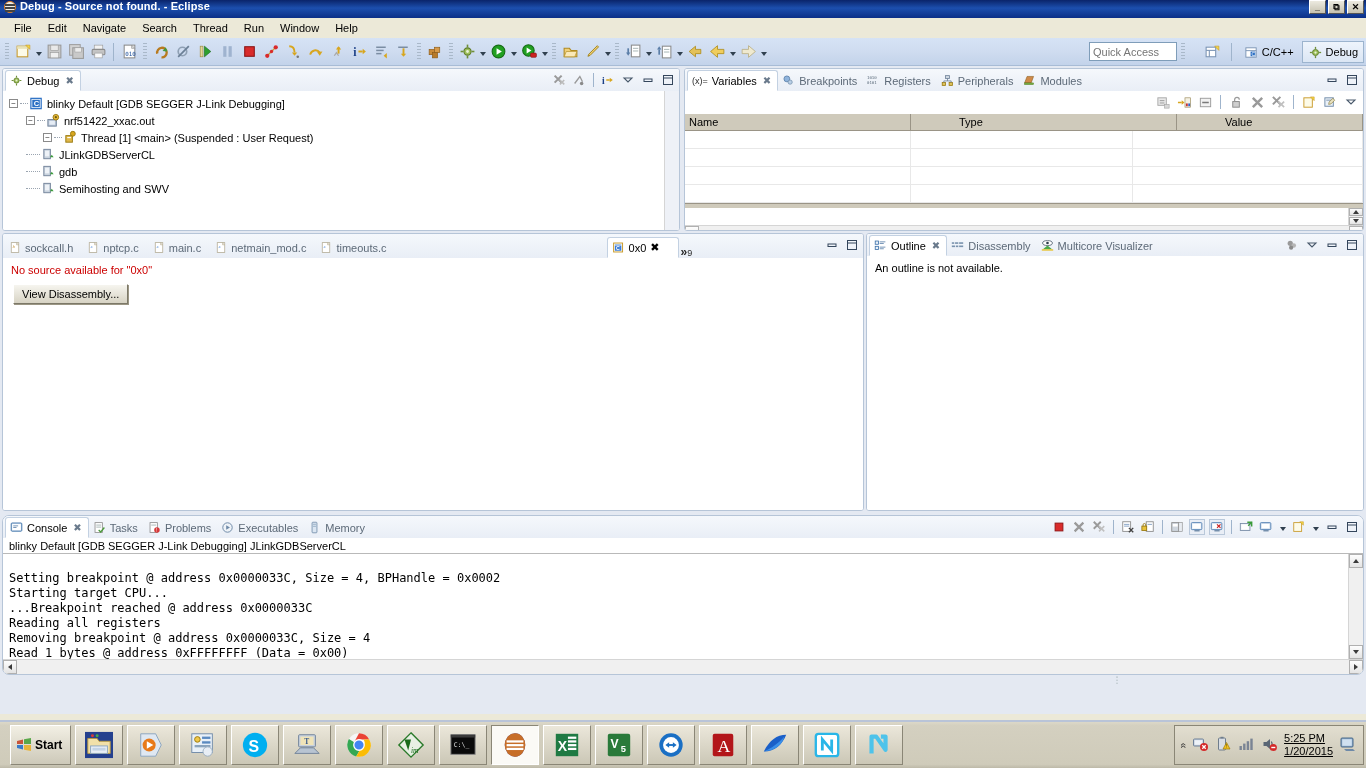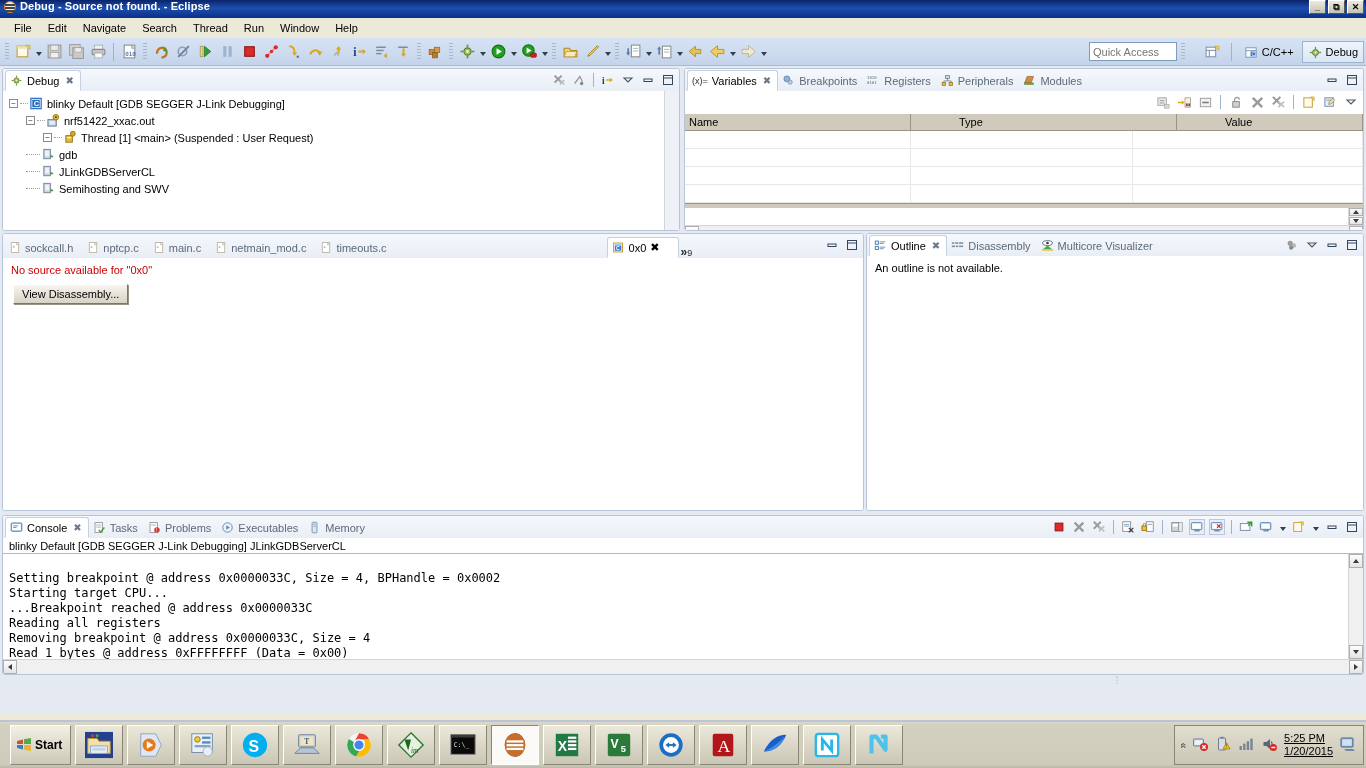--- a/index.html
+++ b/index.html
@@ -650,33 +650,33 @@
 
           <div class="tnode" style="padding-left:17px">
             <span class="tdash" style="width:14px"></span>
             <span class="ticon">
               <svg width="15" height="15" viewBox="0 0 16 16">
                   <rect x="3" y="2.5" width="7" height="10" fill="#c9d3de" stroke="#73839a"></rect>
                   <rect x="4.3" y="4" width="4.4" height="6" fill="#eef2f7"></rect>
                   <path d="M9.5 11l4 0 -2-2.8z" fill="#3a9b3a"></path>
                 </svg>
             </span>
-            <span>gdb</span>
+            <span>JLinkGDBServerCL</span>
           </div>
 
           <div class="tnode" style="padding-left:17px">
             <span class="tdash" style="width:14px"></span>
             <span class="ticon">
               <svg width="15" height="15" viewBox="0 0 16 16">
                   <rect x="3" y="2.5" width="7" height="10" fill="#c9d3de" stroke="#73839a"></rect>
                   <rect x="4.3" y="4" width="4.4" height="6" fill="#eef2f7"></rect>
                   <path d="M9.5 11l4 0 -2-2.8z" fill="#3a9b3a"></path>
                 </svg>
             </span>
-            <span>JLinkGDBServerCL</span>
+            <span>gdb</span>
           </div>
 
           <div class="tnode" style="padding-left:17px">
             <span class="tdash" style="width:14px"></span>
             <span class="ticon">
               <svg width="15" height="15" viewBox="0 0 16 16">
                   <rect x="3" y="2.5" width="7" height="10" fill="#c9d3de" stroke="#73839a"></rect>
                   <rect x="4.3" y="4" width="4.4" height="6" fill="#eef2f7"></rect>
                   <path d="M9.5 11l4 0 -2-2.8z" fill="#3a9b3a"></path>
                 </svg>
@@ -993,21 +993,21 @@
                 <line x1="1.5" y1="4" x2="10.5" y2="4" stroke="#34465c" stroke-width="1"></line>
               </svg>
           </span>
         </span>
       </div>
       <div class="panel-body">
         <div class="outline-msg">An outline is not available.</div>
       </div>
     </div>
 
-    <div class="panel" style="left:2px; top:449px; width:1362px; height:160px;">
+    <div class="panel" style="left:2px; top:449px; width:1362px; height:160px;border-radius:7px;">
       <div class="panel-head">
         <span class="vtab active">
           <svg width="13" height="13" viewBox="0 0 16 16">
               <rect x="1.5" y="2.5" width="13" height="10" rx="1" fill="#eaf1f8" stroke="#3a6fa8" stroke-width="1.2"></rect>
               <rect x="3" y="4" width="10" height="7" fill="#fff"></rect>
               <line x1="4" y1="6" x2="10" y2="6" stroke="#5a7fa8"></line>
               <line x1="4" y1="8" x2="8" y2="8" stroke="#5a7fa8"></line>
             </svg>
           <span>Console</span>
           <span class="close">✖</span>

